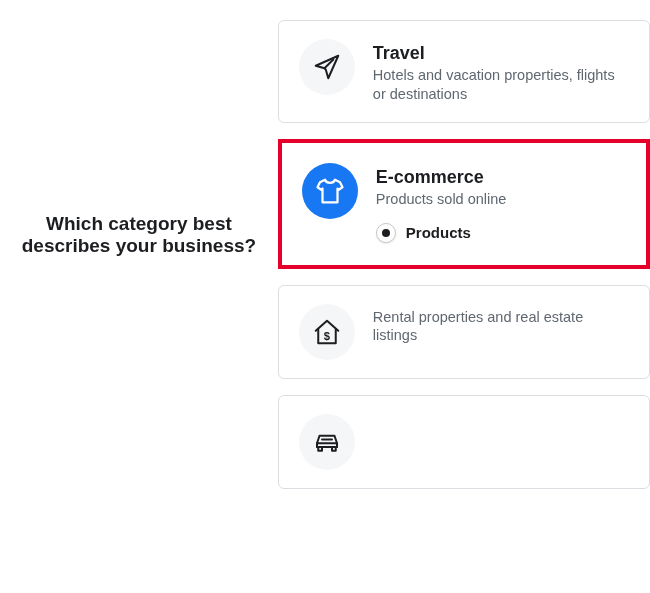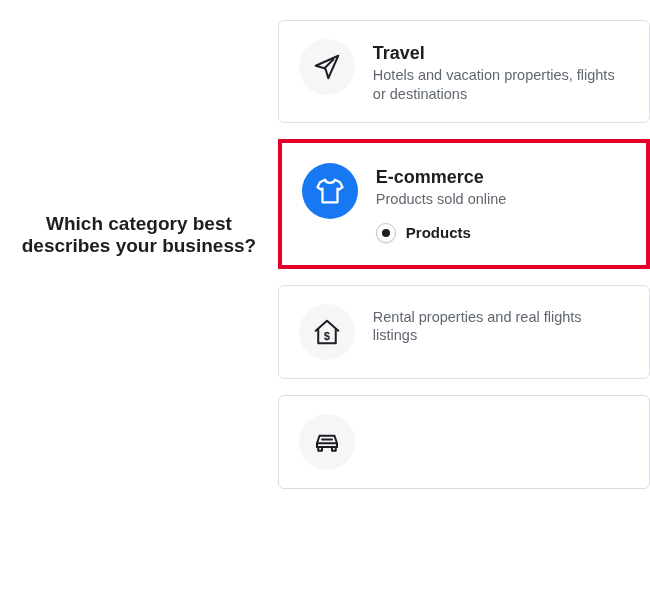--- a/index.html
+++ b/index.html
@@ -143,21 +143,21 @@
 
     <div class="card">
       <div class="icon-circle">
         <svg width="30" height="30" viewBox="0 0 24 24" fill="none" stroke="#1c1e21" stroke-width="1.6" stroke-linejoin="round" stroke-linecap="round">
           <path d="M3 11 L12 3 L21 11"></path>
           <path d="M5 10 L5 21 L19 21 L19 10"></path>
           <text x="12" y="18" text-anchor="middle" font-size="9" font-family="Arial" fill="#1c1e21" stroke="none" font-weight="bold">$</text>
         </svg>
       </div>
       <div class="card-body">
-        <div class="card-desc">Rental properties and real flights listings</div>
+        <div class="card-desc">Rental properties and real estate listings</div>
       </div>
     </div>
 
     <div class="card">
       <div class="icon-circle">
         <svg width="30" height="30" viewBox="0 0 24 24" fill="none" stroke="#1c1e21" stroke-width="1.6" stroke-linejoin="round" stroke-linecap="round">
           <path d="M4 16 L4 13 L6 7 L18 7 L20 13 L20 16"></path>
           <path d="M4 13 L20 13"></path>
           <path d="M5 16 L5 19 L8 19 L8 16"></path>
           <path d="M16 16 L16 19 L19 19 L19 16"></path>

